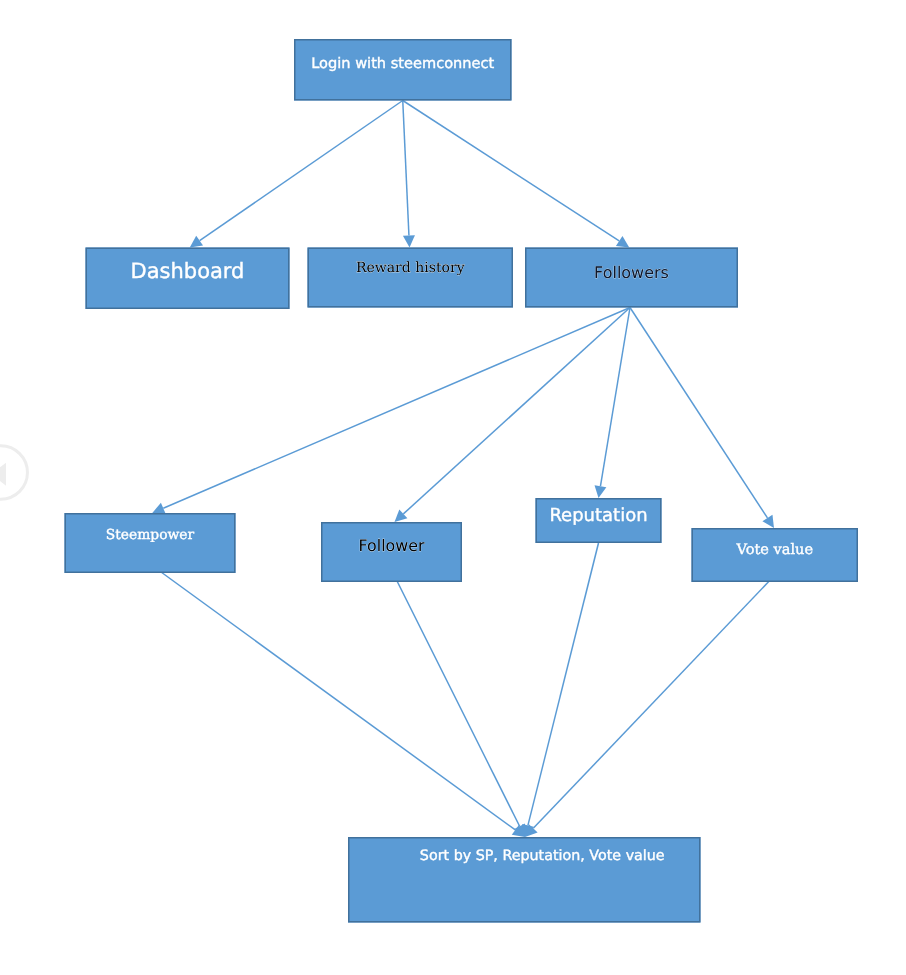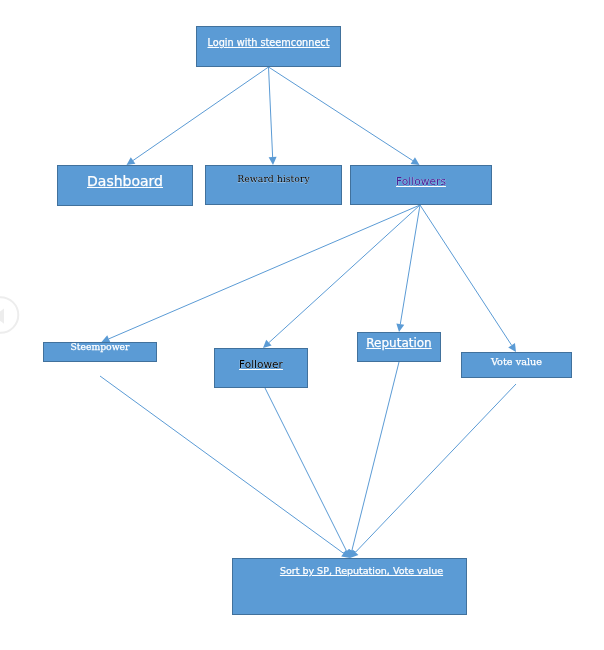--- a/index.html
+++ b/index.html
@@ -46,21 +46,21 @@
   }
   
   #grayscale-aa-hint {
     position: absolute;
     left: 0; top: 0;
     width: 1px; height: 1px;
     background: rgba(0, 0, 0, 0);
     mix-blend-mode: plus-lighter;
     pointer-events: none;
   }
-  .font-sans  { font-family: "DejaVu Sans", sans-serif; text-decoration: underline; }
+  .font-sans  { font-family: "DejaVu Sans", sans-serif; }
   .font-serif { font-family: "DejaVu Serif", serif; }
 </style>
 </head>
 <body>
 
 <div id="stage">
 
   <svg id="edge-layer" viewBox="0 0 604 650">
       <g>
         <line x1="268.5" y1="67" x2="133.08420740514686" y2="160.45596953729302" stroke="#5B9BD5" stroke-width="1"></line>
@@ -111,33 +111,33 @@
   <div id="node-layer">
     <div class="node" style="left: 196px; top: 26px; width: 145px; height: 41px; background: rgb(91, 155, 213); border: 1px solid rgb(65, 113, 156); color: rgb(255, 255, 255);">
       <span class="node-label font-sans" style="font-size: 9.72px; margin-top: -6.5px;">Login with steemconnect</span>
     </div>
     <div class="node" style="left: 57px; top: 165px; width: 136px; height: 41px; background: rgb(91, 155, 213); border: 1px solid rgb(65, 113, 156); color: rgb(255, 255, 255);">
       <span class="node-label font-sans" style="font-size: 14px; margin-top: -7px;">Dashboard</span>
     </div>
     <div class="node" style="left: 205px; top: 165px; width: 137px; height: 40px; background: rgb(91, 155, 213); border: 1px solid rgb(65, 113, 156); color: #000000;">
       <span class="node-label font-serif" style="font-size: 9.35px; margin-top: -11px;">Reward history</span>
     </div>
-    <div class="node" style="left: 350px; top: 165px; width: 142px; height: 40px; background: rgb(91, 155, 213); border: 1px solid rgb(65, 113, 156); color: #4c1d95;">
+    <div class="node" style="left: 350px; top: 165px; width: 142px; height: 40px; background: rgb(91, 155, 213); border: 1px solid rgb(65, 113, 156); color: #0f172a;">
       <span class="node-label font-sans" style="font-size: 10.66px; margin-top: -6.5px;">Followers</span>
     </div>
-    <div class="node" style="left: 43px; top: 342px; width: 114px; height: 20px; background: rgb(91, 155, 213); border: 1px solid rgb(65, 113, 156); color: rgb(255, 255, 255);">
+    <div class="node" style="left: 43px; top: 342px; width: 114px; height: 40px; background: rgb(91, 155, 213); border: 1px solid rgb(65, 113, 156); color: rgb(255, 255, 255);">
       <span class="node-label font-serif" style="font-size: 9.23px; margin-top: -9px;">Steempower</span>
     </div>
     <div class="node" style="left: 214px; top: 348px; width: 94px; height: 40px; background: rgb(91, 155, 213); border: 1px solid rgb(65, 113, 156); color: #000000;">
       <span class="node-label font-sans" style="font-size: 10.56px; margin-top: -7px;">Follower</span>
     </div>
     <div class="node" style="left: 357px; top: 332px; width: 84px; height: 30px; background: rgb(91, 155, 213); border: 1px solid rgb(65, 113, 156); color: rgb(255, 255, 255);">
       <span class="node-label font-sans" style="font-size: 12px; margin-top: -6px;">Reputation</span>
     </div>
-    <div class="node" style="left: 461px; top: 352px; width: 111px; height: 26px; background: rgb(91, 155, 213); border: 1px solid rgb(65, 113, 156); color: rgb(255, 255, 255);">
+    <div class="node" style="left: 461px; top: 352px; width: 111px; height: 36px; background: rgb(91, 155, 213); border: 1px solid rgb(65, 113, 156); color: rgb(255, 255, 255);">
       <span class="node-label font-serif" style="font-size: 9.71px; margin-top: -6px;">Vote value</span>
     </div>
     <div class="node valign-top" style="left: 232px; top: 558px; width: 235px; height: 57px; background: rgb(91, 155, 213); border: 1px solid rgb(65, 113, 156); color: rgb(255, 255, 255);">
       <span class="node-label font-sans" style="font-size: 9.52px; margin-top: 7px; margin-left: 24px;">Sort by SP, Reputation, Vote value</span>
     </div>
   </div>
 
   <svg id="overlay-layer" viewBox="0 0 604 650">
     <g id="prev-button">
       <circle id="prev-circle" fill="none" cx="0.5" cy="315" r="17.8" stroke="#EDEDED" stroke-width="2"></circle>

